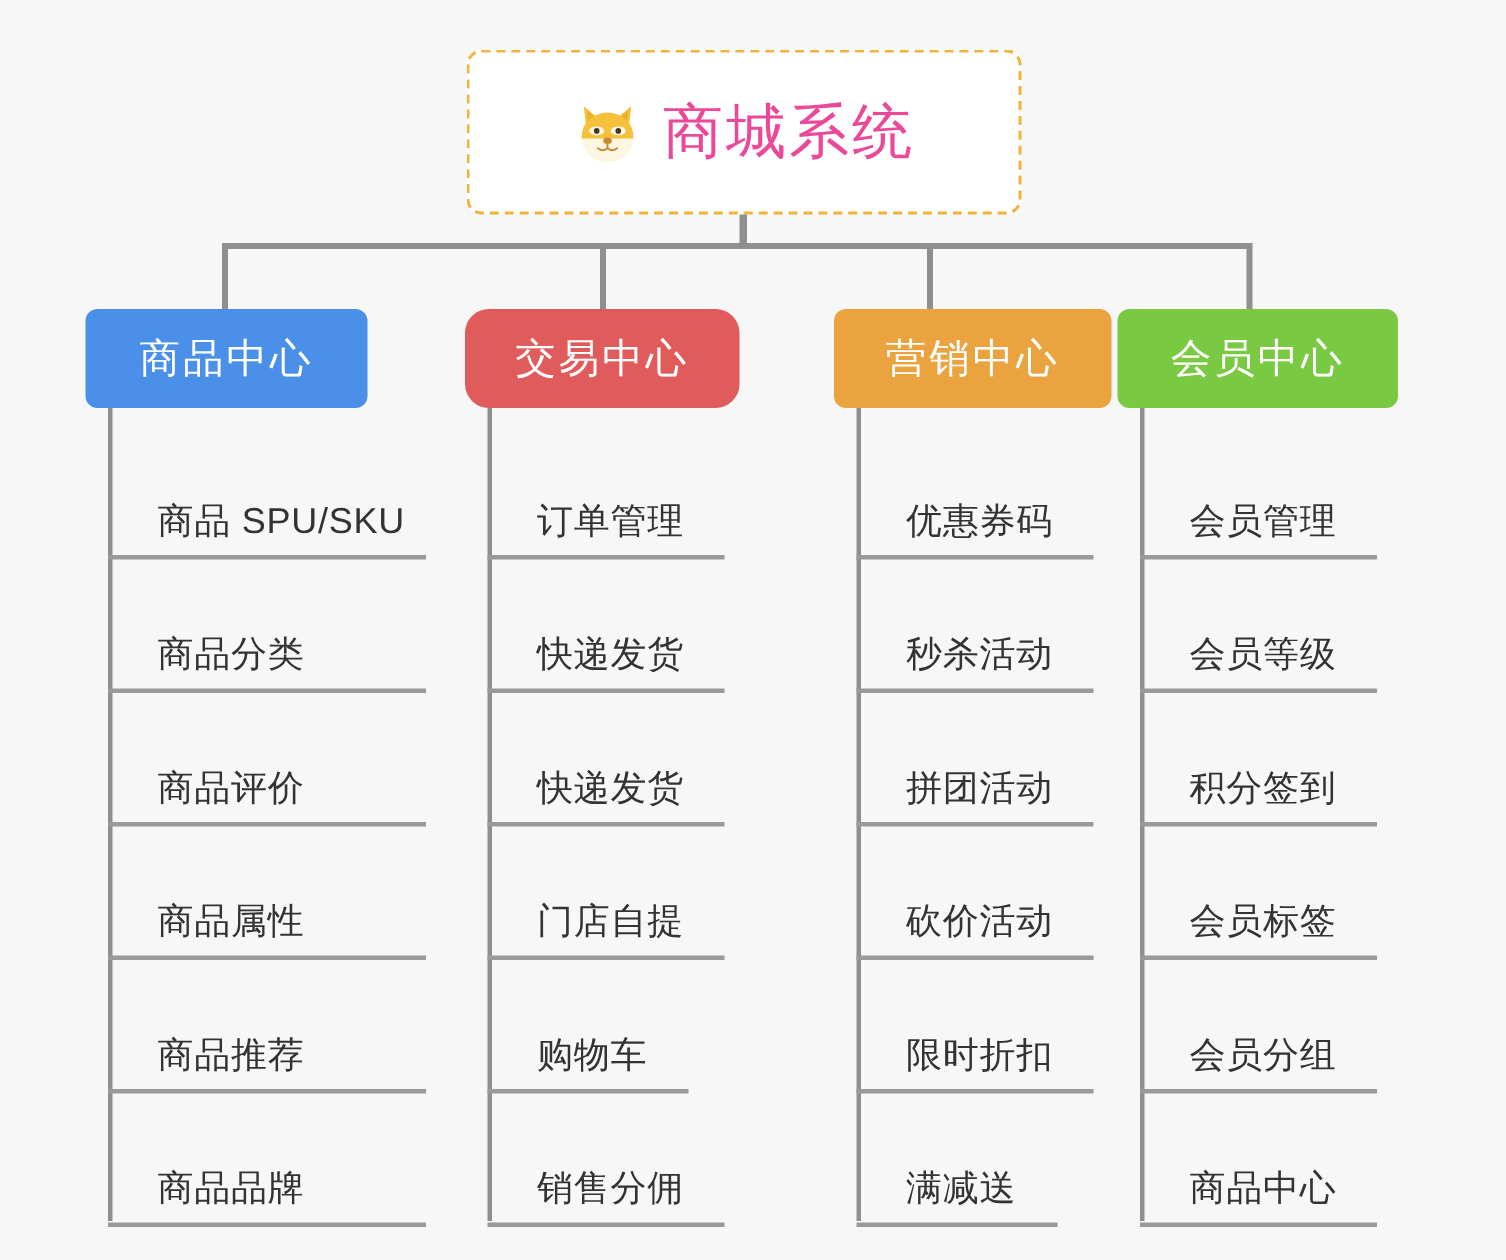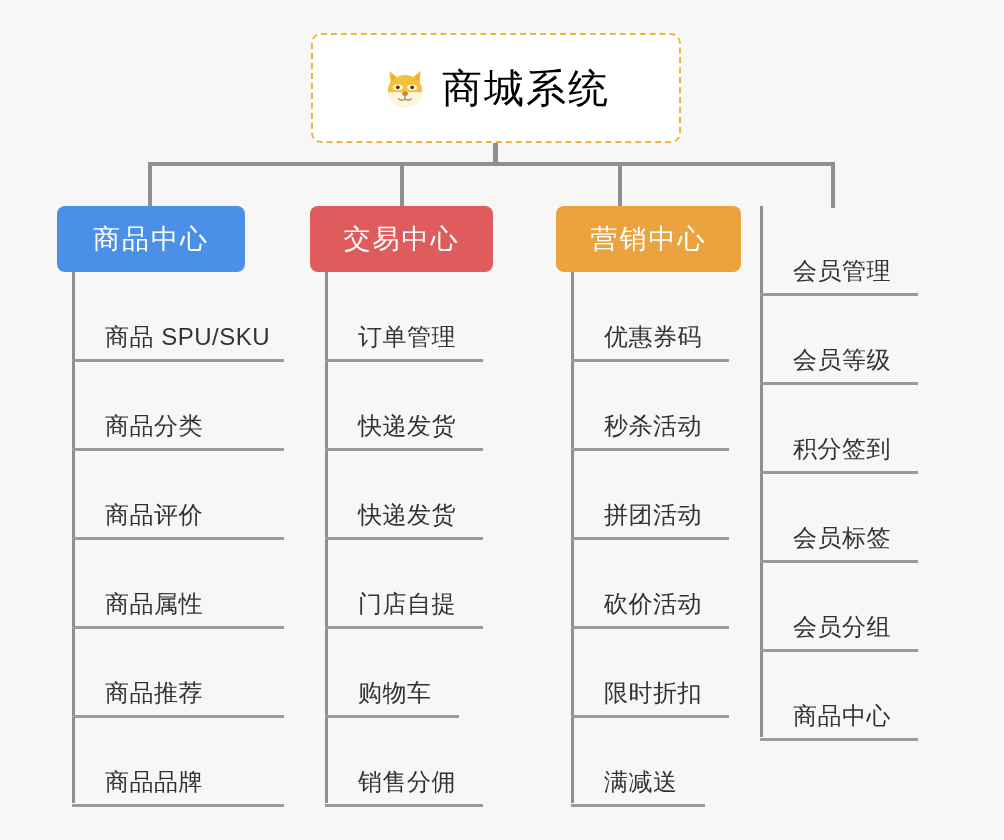--- a/index.html
+++ b/index.html
@@ -99,30 +99,30 @@
     border-radius: 8px;
     display: flex;
     align-items: center;
     justify-content: center;
     color: #ffffff;
     font-size: 27px;
     letter-spacing: 2px;
     white-space: nowrap;
   }
   .branch.b0 .branch-head { width: 188px; }
-  .branch.b1 .branch-head { width: 183px; }
+  .branch.b1 .branch-head { width: 183px; border-radius: 16px; }
   .branch.b2 .branch-head { width: 185px; }
   .branch.b3 .branch-head { width: 187px; }
 
   
   .leaf-list {
     position: relative;
     margin-top: 0;
     padding-left: 15px;
-    padding-top: 1px;
+    padding-top: 12px;
   }
   
   .leaf-list::before {
     content: "";
     position: absolute;
     left: 15px;
     top: 0;
     bottom: 4px;
     width: 3px;
     background: #8f8f8f;
@@ -177,21 +177,21 @@
         <ellipse cx="32" cy="36" rx="24" ry="22" fill="#f5c13a"></ellipse>
         <path d="M8 38 a24 22 0 0 0 48 0 z" fill="#fdf6e3"></path>
         <ellipse cx="22" cy="31" rx="7" ry="4" fill="#fdf6e3"></ellipse>
         <ellipse cx="42" cy="31" rx="7" ry="4" fill="#fdf6e3"></ellipse>
         <ellipse cx="22" cy="31" rx="2.6" ry="2.6" fill="#4a3520"></ellipse>
         <ellipse cx="42" cy="31" rx="2.6" ry="2.6" fill="#4a3520"></ellipse>
         <ellipse cx="32" cy="40" rx="4" ry="3" fill="#c98a2e"></ellipse>
         <path d="M32 43 L32 47 M32 47 q-5 4 -9 0 M32 47 q5 4 9 0" stroke="#c98a2e" stroke-width="1.8" fill="none" stroke-linecap="round"></path>
       </svg>
     </span>
-    <span class="root-title" style="color: #000000;">商城系统</span>
+    <span class="root-title" style="color: #ec4899;">商城系统</span>
   </div>
 
   <div class="connector-layer">
     <div class="conn-stem" style="background-color: rgb(143, 143, 143);"></div>
     <div class="conn-bus" style="background-color: rgb(143, 143, 143);"></div>
     <div class="conn-drop d0" style="background-color: rgb(143, 143, 143);"></div>
     <div class="conn-drop d1" style="background-color: rgb(143, 143, 143);"></div>
     <div class="conn-drop d2" style="background-color: rgb(143, 143, 143);"></div>
     <div class="conn-drop d3" style="background-color: rgb(143, 143, 143);"></div>
   </div>
@@ -268,20 +268,23 @@
       <div class="leaf-item">
         <span class="leaf-label">限时折扣</span>
       </div>
       <div class="leaf-item">
         <span class="leaf-label">满减送</span>
       </div>
     </div>
   </div>
 
   <div class="branch b3">
+    <div class="branch-head" style="background-color: rgb(122, 201, 67);">
+      <span>会员中心</span>
+    </div>
     <div class="leaf-list">
       <div class="leaf-item">
         <span class="leaf-label">会员管理</span>
       </div>
       <div class="leaf-item">
         <span class="leaf-label">会员等级</span>
       </div>
       <div class="leaf-item">
         <span class="leaf-label">积分签到</span>
       </div>

